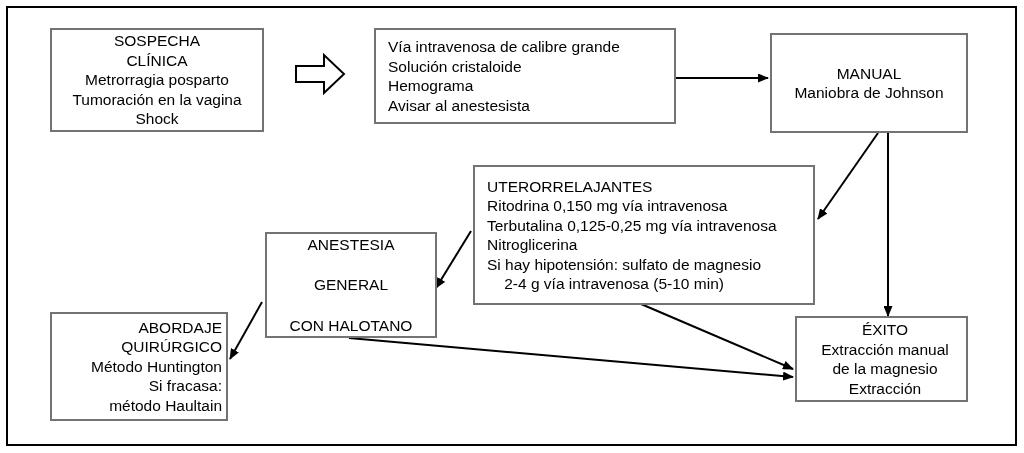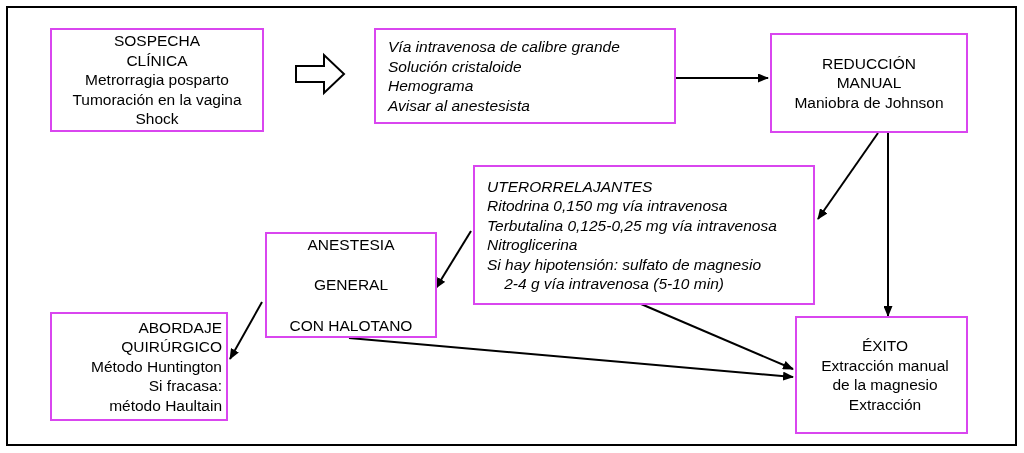--- a/index.html
+++ b/index.html
@@ -19,37 +19,37 @@
     position: absolute;
     left: 6px;
     top: 6px;
     width: 1011px;
     height: 440px;
     border: 2px solid #000000;
     box-sizing: border-box;
   }
   .node {
     position: absolute;
-    border: 2px solid #d946ef;
+    border: 2px solid #737373;
     background: #ffffff;
     box-sizing: border-box;
     display: flex;
     flex-direction: column;
     justify-content: center;
     z-index: 3;
   }
   .node .line {
     display: block;
     font-size: 15.5px;
     line-height: 19.5px;
     color: #000000;
     white-space: pre;
   }
   .node.center .line { text-align: center; }
-  .node.left .line { text-align: left; font-style: italic; }
+  .node.left .line { text-align: left; }
   .node.left { padding-left: 12px; }
   .node.center { padding-left: 4px; padding-right: 4px; }
 
   svg.connectors {
     position: absolute;
     left: 0;
     top: 0;
     width: 1024px;
     height: 453px;
     z-index: 2;
@@ -110,21 +110,20 @@
   </div>
 
   <div class="node left" style="left:374px; top:28px; width:302px; height:96px;">
     <span class="line">Vía intravenosa de calibre grande</span>
     <span class="line">Solución cristaloide</span>
     <span class="line">Hemograma</span>
     <span class="line">Avisar al anestesista</span>
   </div>
 
   <div class="node center" style="left:770px; top:33px; width:198px; height:100px;">
-    <span class="line">REDUCCIÓN</span>
     <span class="line">MANUAL</span>
     <span class="line">Maniobra de Johnson</span>
   </div>
 
   <div class="node left" style="left:473px; top:157px; width:342px; height:140px;margin-top:8px;">
     <span class="line">UTERORRELAJANTES</span>
     <span class="line">Ritodrina 0,150 mg vía intravenosa</span>
     <span class="line">Terbutalina 0,125-0,25 mg vía intravenosa</span>
     <span class="line">Nitroglicerina</span>
     <span class="line">Si hay hipotensión: sulfato de magnesio</span>
@@ -138,20 +137,20 @@
   </div>
 
   <div class="node center" style="left:50px; top:312px; width:178px; height:109px;align-items:flex-end;">
     <span class="line">ABORDAJE</span>
     <span class="line">QUIRÚRGICO</span>
     <span class="line">Método Huntington</span>
     <span class="line">Si fracasa:</span>
     <span class="line">método Haultain</span>
   </div>
 
-  <div class="node center" style="left:795px; top:316px; width:173px; height:118px;padding-left:11px;">
+  <div class="node center" style="left:795px; top:316px; width:173px; height:86px;padding-left:11px;">
     <span class="line">ÉXITO</span>
     <span class="line">Extracción manual</span>
     <span class="line">de la magnesio</span>
     <span class="line">Extracción</span>
   </div>
 
 </div>
 
 </body></html>

